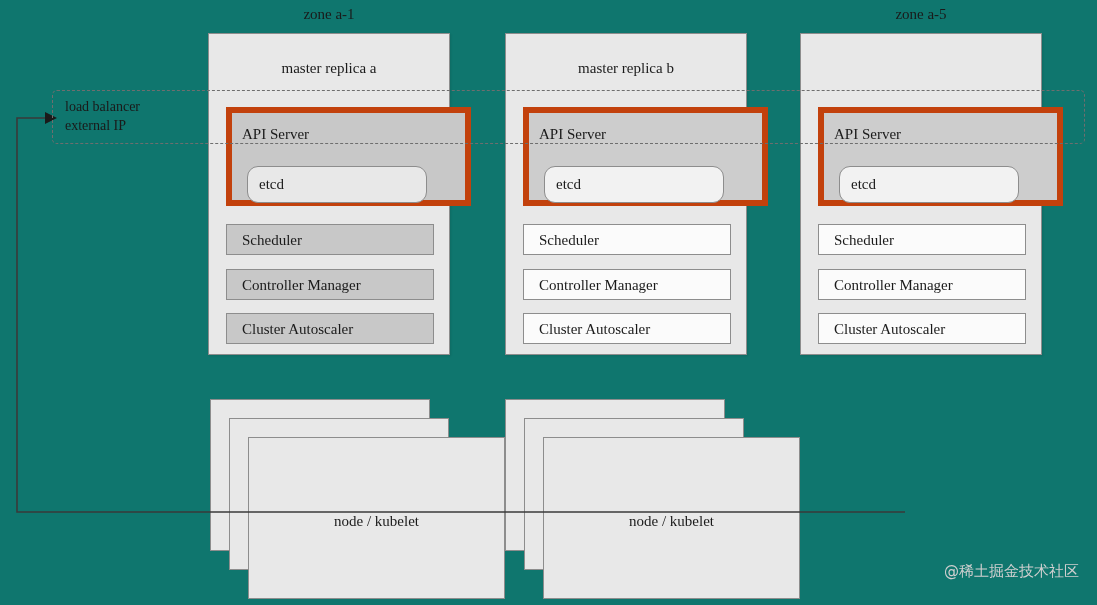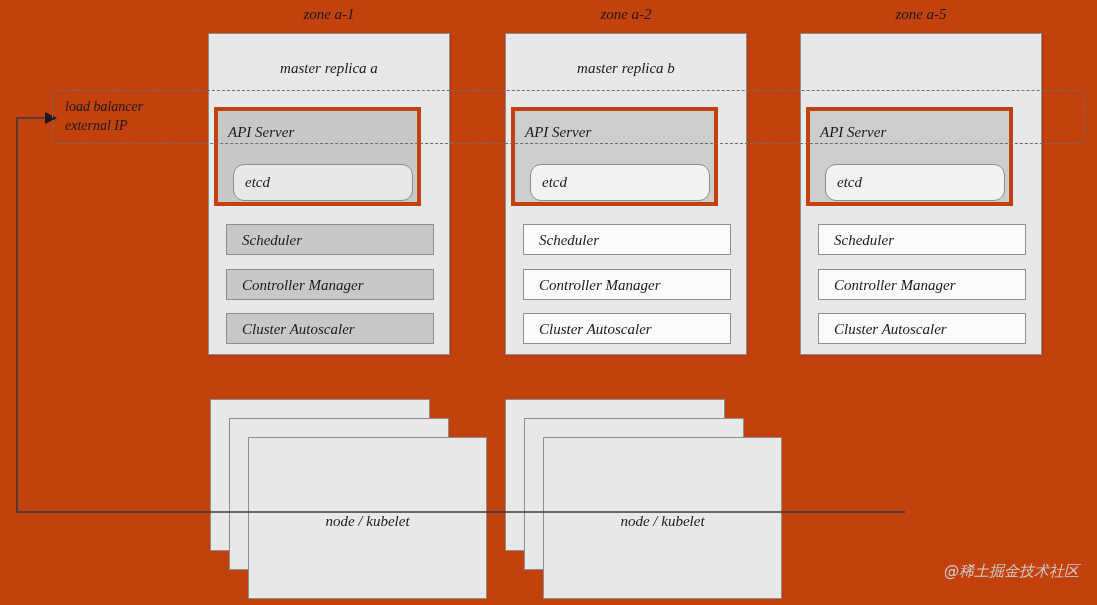--- a/index.html
+++ b/index.html
@@ -4,25 +4,24 @@
 <style>
   html, body {
     margin: 0;
     padding: 0;
     background: #ffffff;
   }
   #canvas {
     position: relative;
     width: 1097px;
     height: 605px;
-    background: #c2410c;
+    background: #0f766e;
     font-family: "Liberation Serif", "DejaVu Serif", serif;
     color: #1a1a1a;
     overflow: hidden;
-    font-style: italic;
   }
 
   
   .zone-label {
     position: absolute;
     top: 5px;
     font-size: 15px;
     line-height: 18px;
     text-align: center;
     white-space: nowrap;
@@ -47,26 +46,26 @@
     width: 100%;
     text-align: center;
     font-size: 15px;
     line-height: 18px;
     color: #1a1a1a;
   }
 
   
   .api-server {
     position: absolute;
-    left: 5px;
+    left: 17px;
     top: 73px;
-    width: 207px;
+    width: 245px;
     height: 99px;
     box-sizing: border-box;
-    border: 4px solid #c2410c;
+    border: 6px solid #c2410c;
   }
   .api-server.active { background: #c8c8c8; }
   .api-server.idle   { background: #cdcdcd; }
   .api-server-label {
     position: absolute;
     left: 10px;
     top: 12px;
     font-size: 15px;
     line-height: 18px;
   }
@@ -157,21 +156,21 @@
   
   .node-card {
     position: absolute;
     box-sizing: border-box;
     background: #e8e8e8;
     border: 1px solid #8d8d8d;
     width: 220px;
     height: 152px;
   }
   .node-card.front {
-    width: 239px;
+    width: 257px;
     height: 162px;
   }
   .node-label {
     position: absolute;
     left: 0;
     top: 74px;
     width: 100%;
     text-align: center;
     font-size: 15px;
     line-height: 18px;
@@ -192,21 +191,20 @@
     white-space: nowrap;
     margin-left: 16px;
   }
 </style>
 </head>
 <body>
 
 <div id="canvas">
 
   <div class="zone-label" style="left:208px; width:242px;">zone a-1</div>
-  <div class="zone-label" style="left:505px; width:242px;">zone a-2</div>
   <div class="zone-label" style="left:800px; width:242px;">zone a-5</div>
 
   <div class="replica-panel" style="left:208px;">
     <div class="replica-title">master replica a</div>
 
     <div class="api-server active">
       <div class="api-server-label">API Server</div>
       <div class="etcd-box">
         <div class="etcd-label">etcd</div>
       </div>

